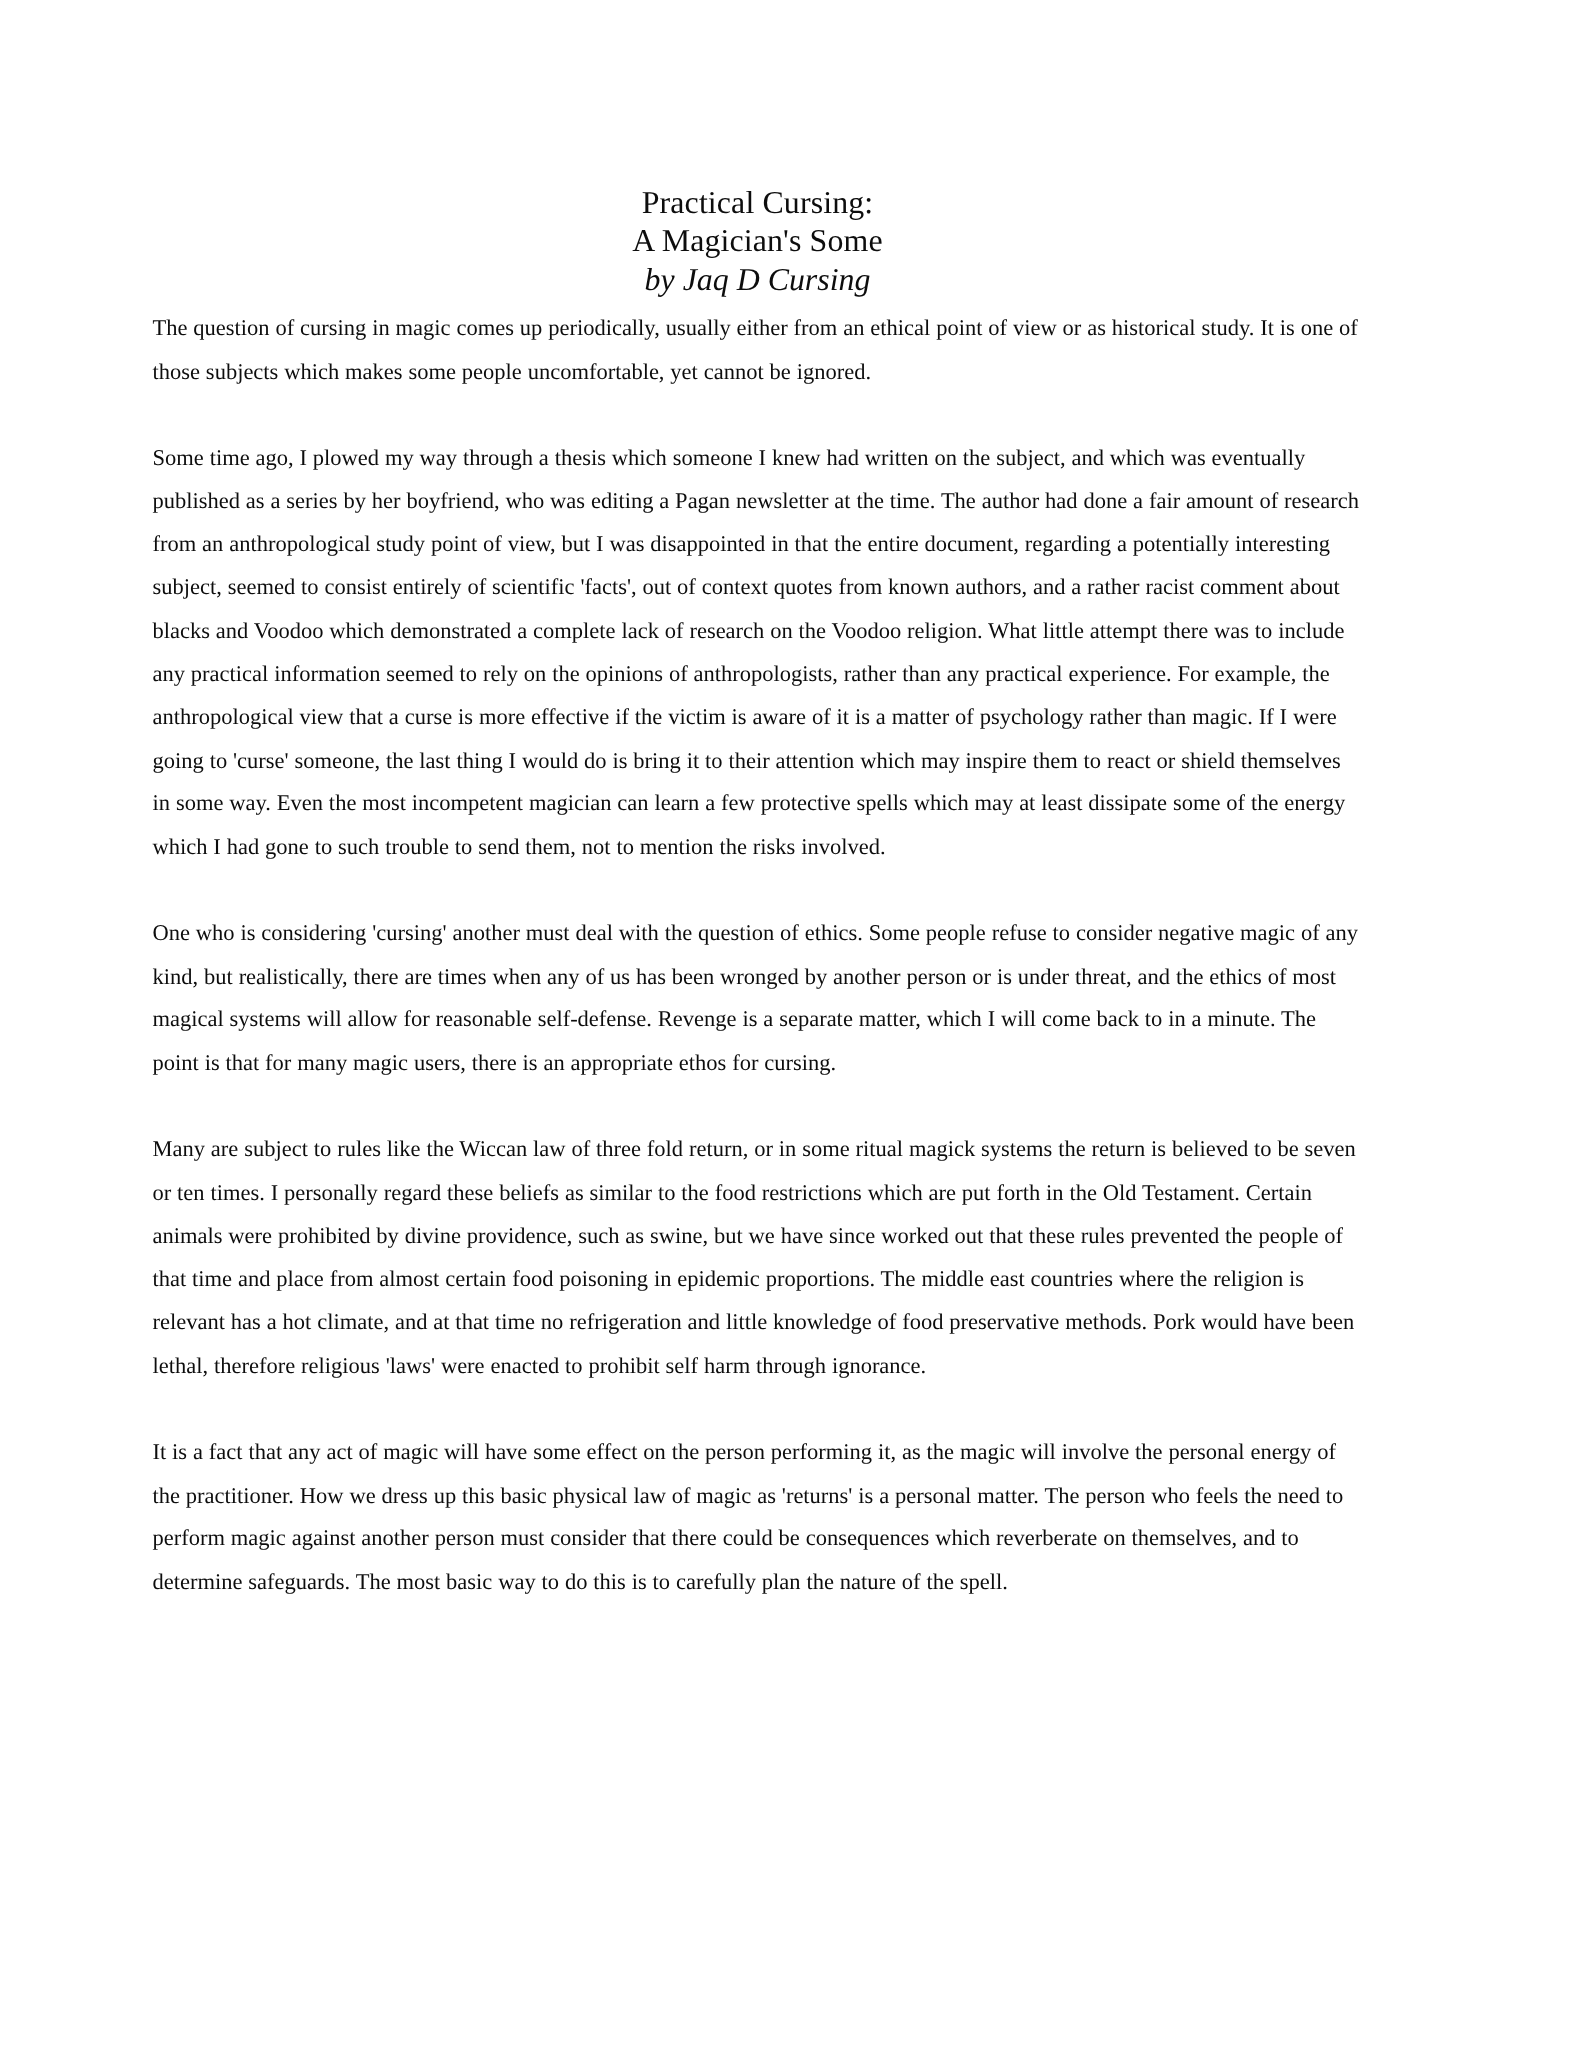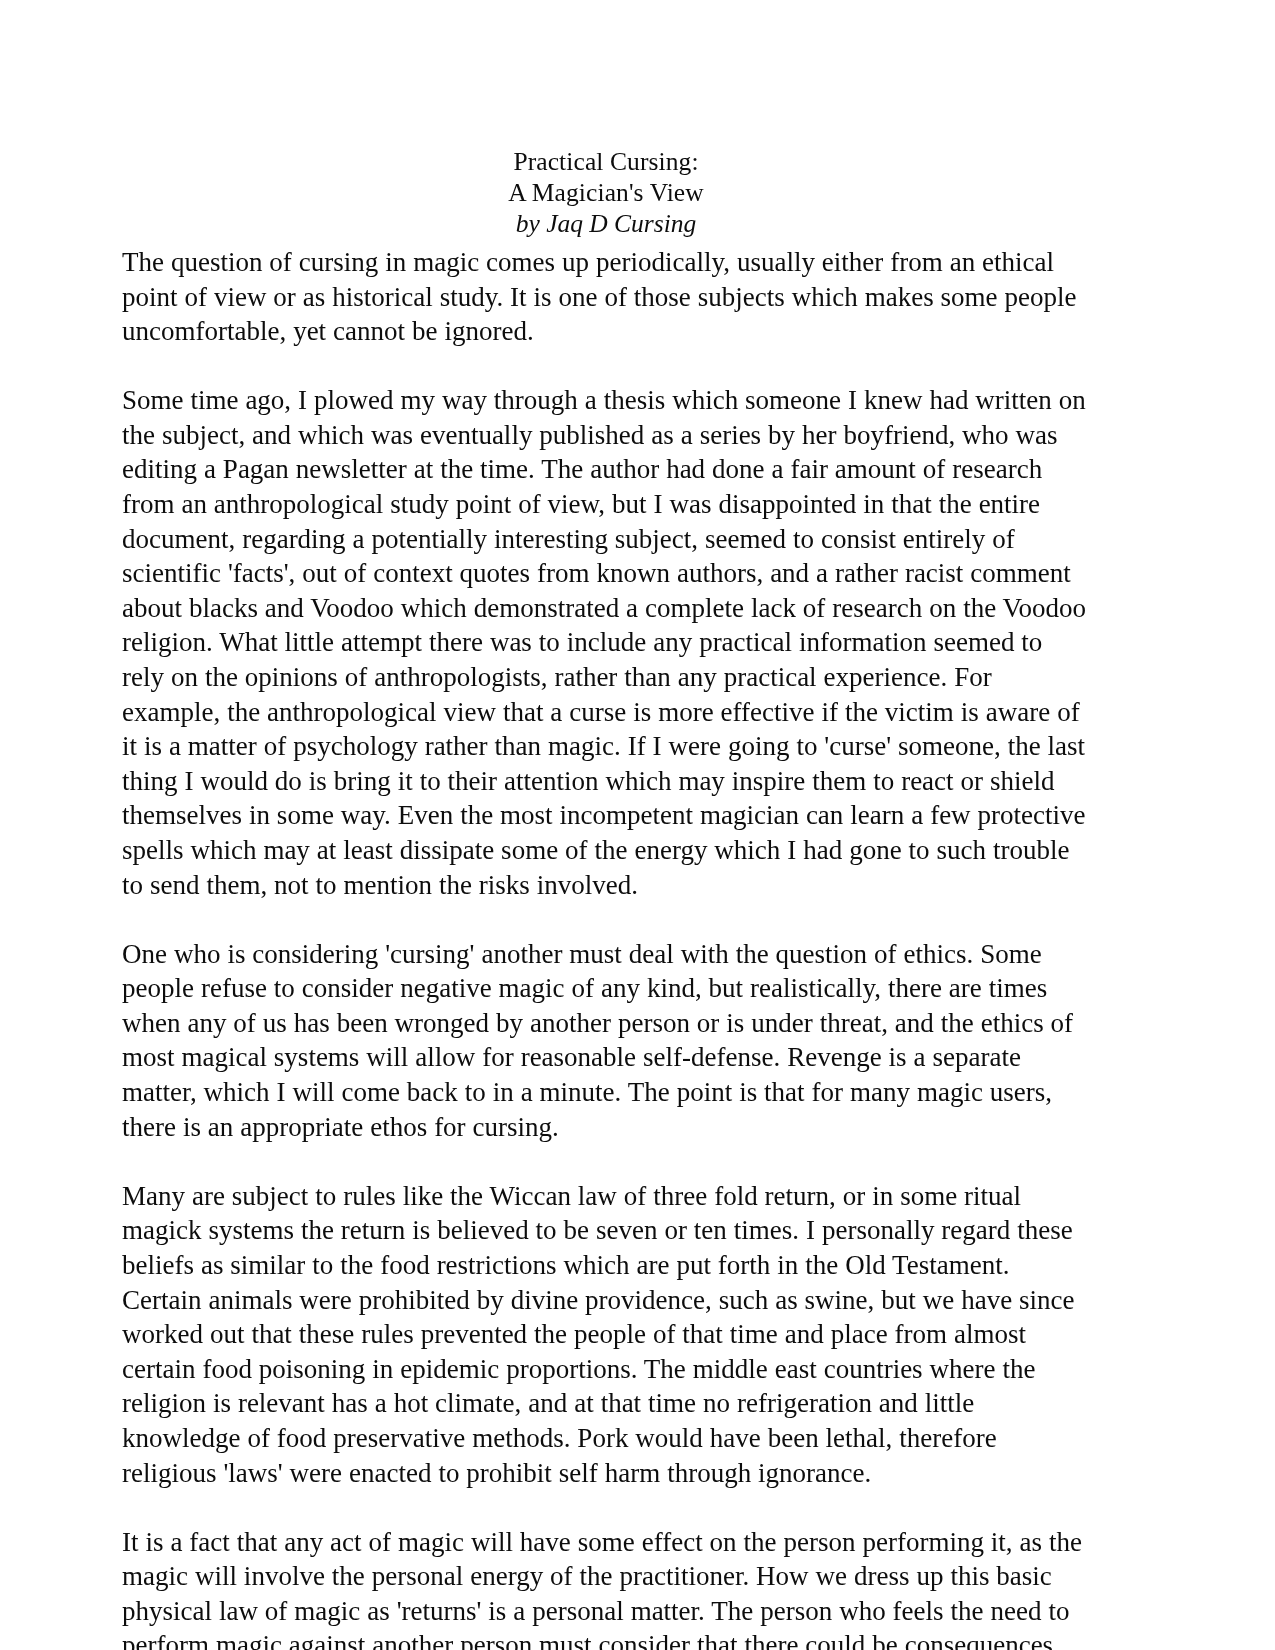--- a/index.html
+++ b/index.html
@@ -40,21 +40,21 @@
     letter-spacing: 0.1px;
     white-space: pre;
   }
   .byline {
     font-size: 25.5px;
     line-height: 31px;
     font-style: italic;
     white-space: pre;
   }
   .body-para {
-    font-size: 27px;
+    font-size: 18px;
     line-height: 34.6px;
     text-align: left;
     margin: 0;
     hyphens: none;
     word-spacing: 0.2px;
   }
   .para-gap {
     height: 34.5px;
   }
   .para-first {
@@ -62,21 +62,21 @@
   }
 </style>
 </head>
 <body>
 
 <div class="page">
   <div class="content">
 
     <div class="title-block">
       <div class="title-line">Practical Cursing:</div>
-      <div class="title-line">A Magician's View</div>
+      <div class="title-line">A Magician's Some</div>
       <div class="byline">by Jaq D Cursing</div>
     </div>
 
     <p class="body-para para-first">The question of cursing in magic comes up periodically, usually either from an ethical point of view or as historical study. It is one of those subjects which makes some people uncomfortable, yet cannot be ignored.</p>
     <div class="para-gap"></div>
 
     <p class="body-para">Some time ago, I plowed my way through a thesis which someone I knew had written on the subject, and which was eventually published as a series by her boyfriend, who was editing a Pagan newsletter at the time. The author had done a fair amount of research from an anthropological study point of view, but I was disappointed in that the entire document, regarding a potentially interesting subject, seemed to consist entirely of scientific 'facts', out of context quotes from known authors, and a rather racist comment about blacks and Voodoo which demonstrated a complete lack of research on the Voodoo religion. What little attempt there was to include any practical information seemed to rely on the opinions of anthropologists, rather than any practical experience. For example, the anthropological view that a curse is more effective if the victim is aware of it is a matter of psychology rather than magic. If I were going to 'curse' someone, the last thing I would do is bring it to their attention which may inspire them to react or shield themselves in some way. Even the most incompetent magician can learn a few protective spells which may at least dissipate some of the energy which I had gone to such trouble to send them, not to mention the risks involved.</p>
     <div class="para-gap"></div>
 
     <p class="body-para">One who is considering 'cursing' another must deal with the question of ethics. Some people refuse to consider negative magic of any kind, but realistically, there are times when any of us has been wronged by another person or is under threat, and the ethics of most magical systems will allow for reasonable self-defense. Revenge is a separate matter, which I will come back to in a minute. The point is that for many magic users, there is an appropriate ethos for cursing.</p>

